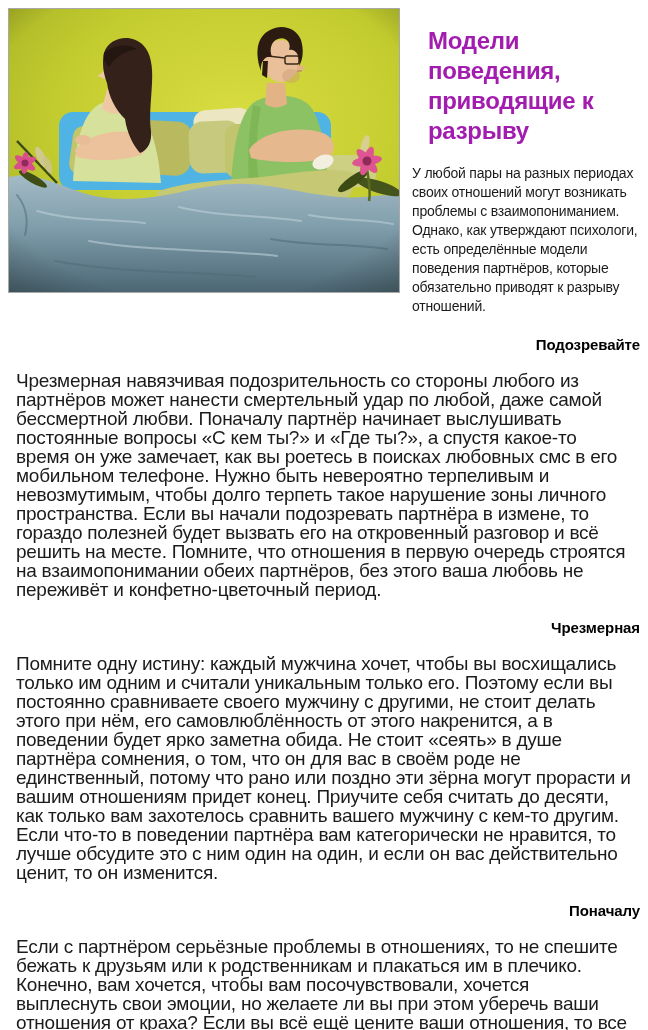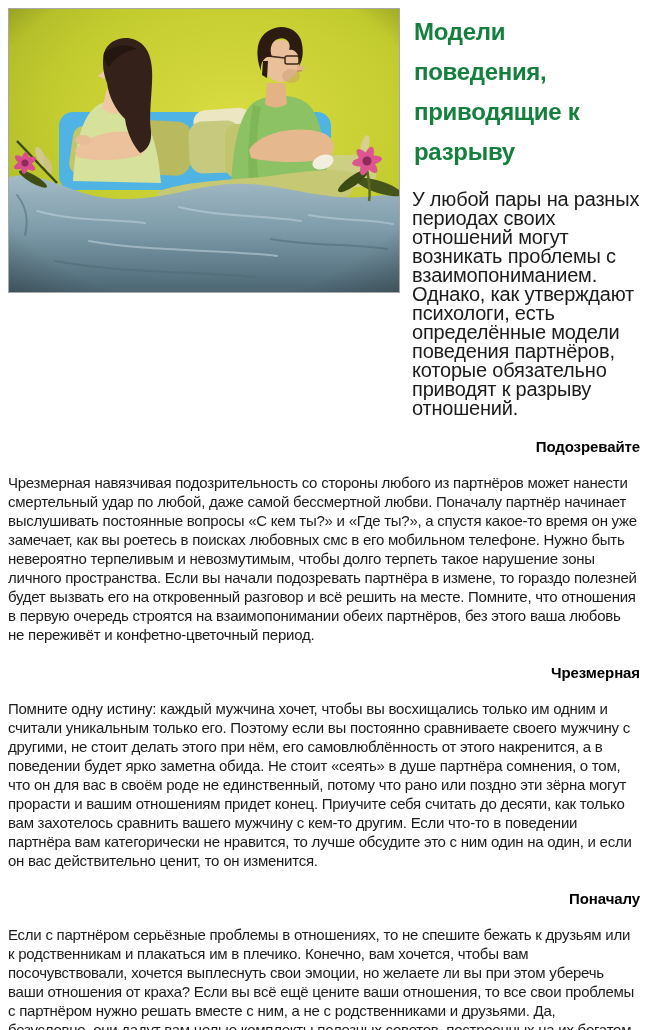--- a/index.html
+++ b/index.html
@@ -9,33 +9,33 @@
     font-family:"Liberation Sans","DejaVu Sans",sans-serif;color:#1b1b1b;
   }
   .top-row{display:flex;gap:12px;}
   .photo-frame{
     flex:none;width:390px;height:283px;border:1px solid #a8a8a8;
     overflow:hidden;background:#c3cc2e;
   }
   .photo-frame svg{display:block;}
   .right-col{width:228px;padding-top:2px;}
   .title{
-    margin:2px;font-size:24px;font-weight:bold;line-height:40px;
-    letter-spacing:-0.3px;color:#15803d;
+    margin:16px;font-size:24px;font-weight:bold;line-height:30px;
+    letter-spacing:-0.3px;color:#a21caf;
   }
   .intro{
-    margin:18px 0 0 0;font-size:20px;line-height:19px;letter-spacing:-0.2px;
+    margin:18px 0 0 0;font-size:14px;line-height:19px;letter-spacing:-0.2px;
   }
   .section-heading{
     margin:20px 0 18px 0;font-size:15px;font-weight:bold;color:#000;
     letter-spacing:-0.1px;
     text-align:right;
   }
   .section-body{
-    margin:0;font-size:15px;line-height:19px;letter-spacing:-0.25px;
+    margin:8px;font-size:19px;line-height:19px;letter-spacing:-0.25px;
     max-width:634px;
   }
 </style>
 </head>
 <body>
 
 <div class="page">
 
   <div class="top-row">
 

